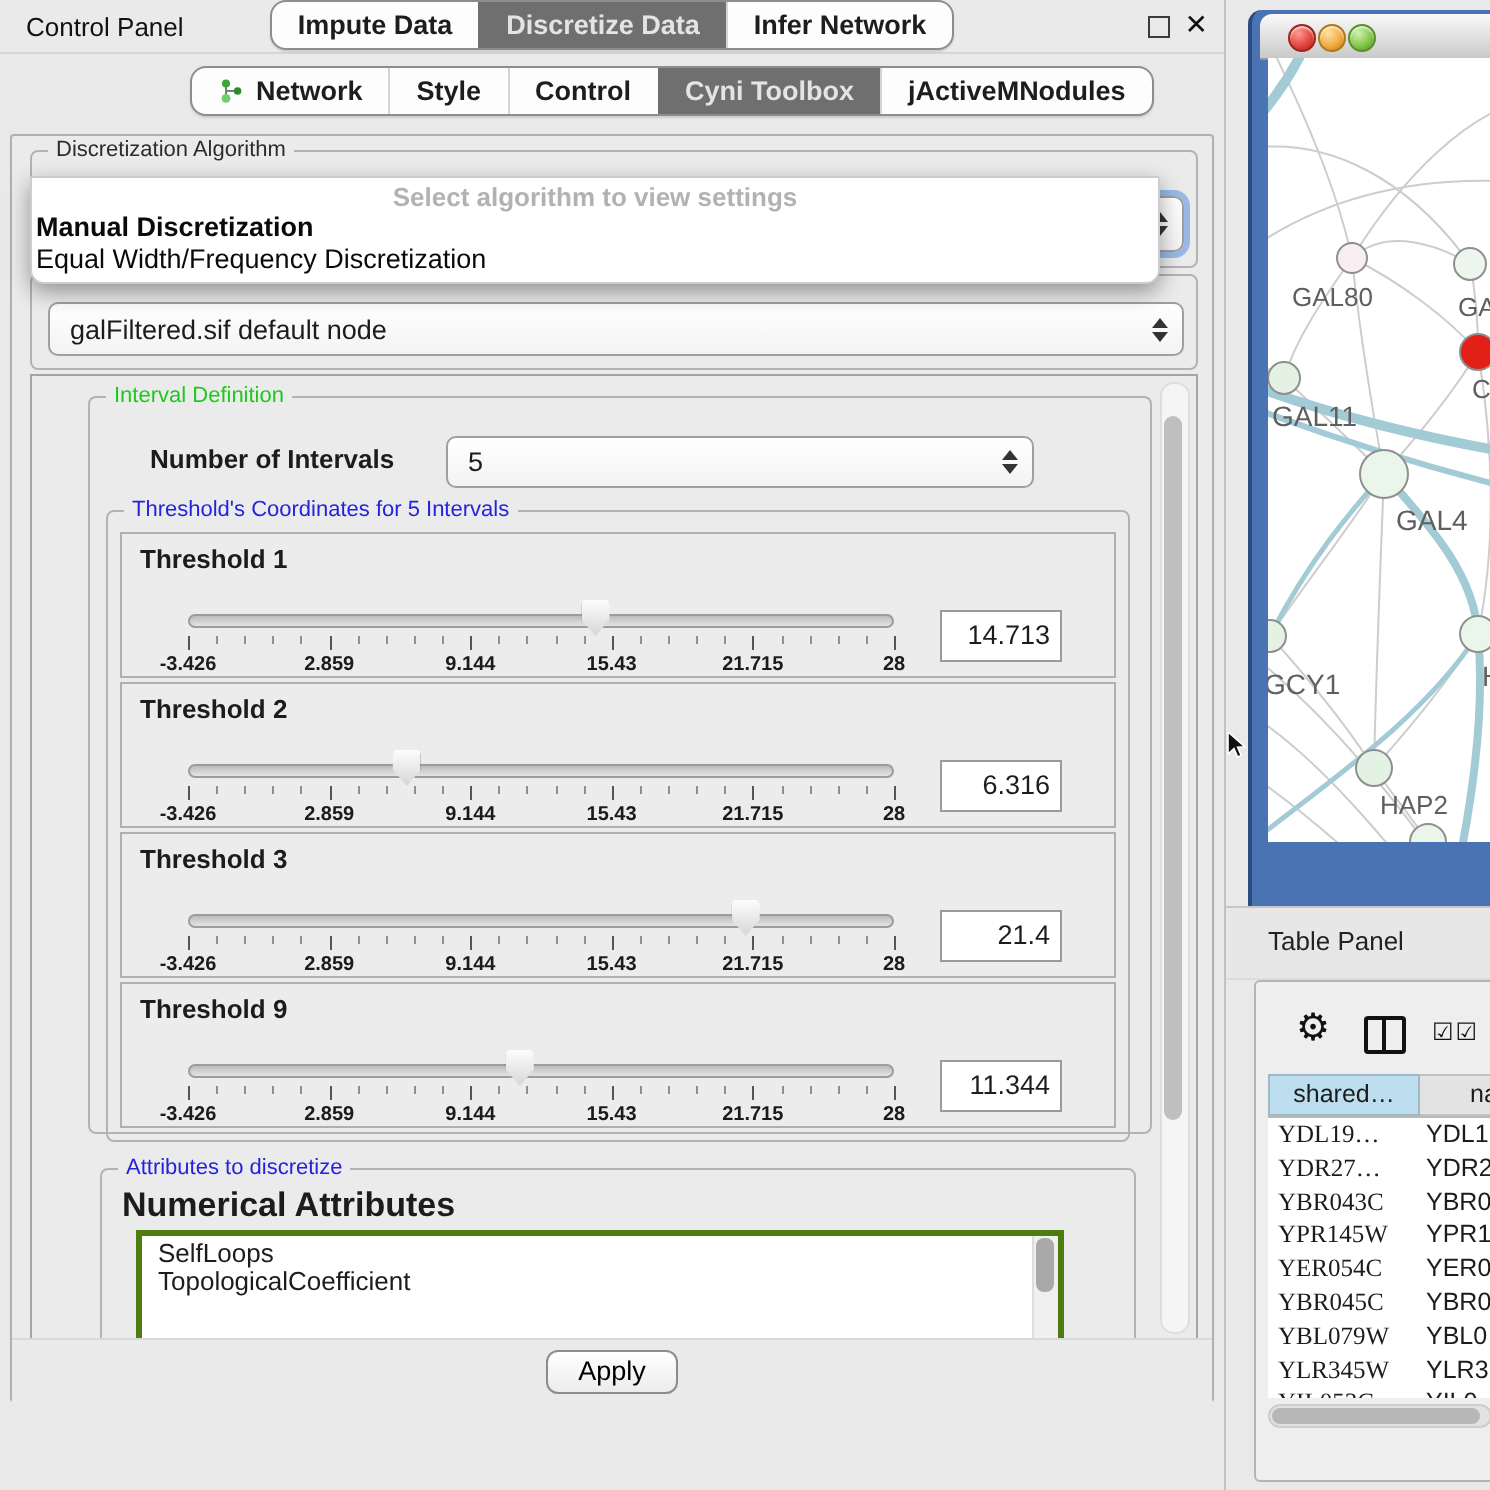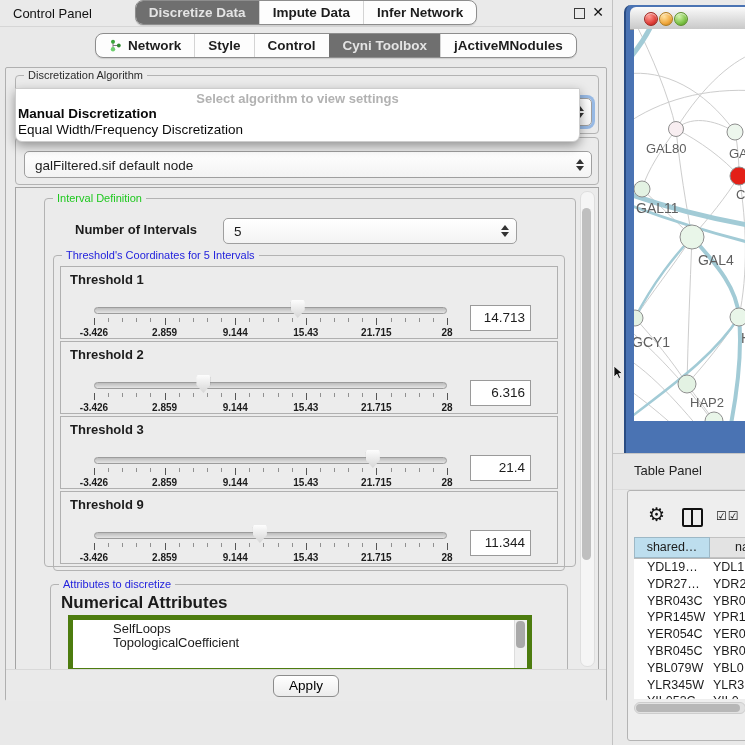--- a/index.html
+++ b/index.html
@@ -72,22 +72,22 @@
   .ticks{position:absolute;left:0;right:0;top:15px;height:8px;}
   .tick{position:absolute;width:1px;height:7px;background:#555;}
   .tick.minor{height:4px;background:#909090;}
   .tick-labels{position:absolute;left:0;right:0;top:24px;height:11px;font-size:10px;font-weight:700;color:#1b1b1b;}
   .tick-labels span{position:absolute;transform:translateX(-50%);white-space:nowrap;}
   .value-box{position:absolute;right:26px;top:38px;width:54px;height:24px;background:#fff;border:1px solid #9a9a9a;
              font-size:13.5px;text-align:right;line-height:24px;padding-right:5px;}
 
   .attr-group{left:34px;top:396px;width:516px;height:120px;}
   .num-label{position:absolute;left:10px;top:8px;font-size:17px;font-weight:700;}
-  .attr-list{position:absolute;left:17px;top:30px;width:464px;height:58px;background:#fff;border:5px solid #4d7c0f;
-             overflow:hidden;font-size:13px;padding-top:2px;box-sizing:border-box;padding-left:32px;}
+  .attr-list{position:absolute;left:17px;top:30px;width:464px;height:58px;background:#fff;border:3px solid #4d7c0f;
+             overflow:hidden;font-size:13px;padding-top:2px;box-sizing:border-box;}
   .attr-item{line-height:13.5px;padding-left:8px;white-space:nowrap;}
   .list-scroll{position:absolute;right:0;top:0;width:12px;height:100%;background:#f0f0f0;border-left:1px solid #ddd;}
   .list-scroll .thumbv2{position:absolute;left:1px;top:1px;width:9px;height:27px;background:#a9a9a9;border-radius:4px;}
 
   .apply-row{position:absolute;left:0;top:601px;width:100%;height:31px;background:#eaeaea;border-top:1px solid #d9d9d9;}
   .apply-btn{display:block;margin:5px auto 0 auto;width:66px;height:22px;border:1px solid #8c8c8c;border-radius:6px;
              background:linear-gradient(#ffffff,#ececec);font-size:13.5px;font-family:inherit;line-height:18px;}
 
   
   .net-window{position:absolute;left:624px;top:5px;width:121px;height:449px;background:#4a73b3;
@@ -110,21 +110,21 @@
   .gear{position:absolute;left:20px;top:14px;font-size:19px;color:#111;line-height:19px;}
   .split-icon{position:absolute;left:54px;top:17px;width:17px;height:15px;border:2px solid #111;border-radius:2px;}
   .split-icon .mid{position:absolute;left:7px;top:0;width:2px;height:100%;background:#111;}
   .checks{position:absolute;left:88px;top:18px;font-size:12px;letter-spacing:1px;color:#111;}
   .tf-table{position:absolute;left:6px;top:46px;width:112px;height:162px;background:#fff;overflow:hidden;font-size:12.5px;}
   .thead{display:flex;height:21px;border-bottom:1px solid #b9b9b9;}
   .th1{width:76px;background:#bddeee;border:1px solid #9db8c6;box-sizing:border-box;text-align:center;line-height:19px;}
   .th2{flex:1;background:#e3e3e3;border-top:1px solid #c2c2c2;border-bottom:1px solid #c2c2c2;position:relative;overflow:hidden;line-height:19px;}
   .th2 span{position:absolute;left:25px;top:0;}
   .trow{display:flex;height:16.8px;line-height:16.8px;}
-  .trow .c1{width:76px;padding-left:13px;box-sizing:border-box;white-space:nowrap;overflow:hidden;}
+  .trow .c1{width:76px;padding-left:5px;box-sizing:border-box;white-space:nowrap;overflow:hidden;font-family:Liberation Serif, serif;}
   .trow .c2{flex:1;padding-left:3px;white-space:nowrap;overflow:hidden;}
   .tf-hscroll{position:absolute;left:6px;top:211px;width:112px;height:12px;background:#e2e2e2;border:1px solid #cdcdcd;border-radius:6px;box-sizing:border-box;}
   .tf-hscroll .thumbh{position:absolute;left:1px;top:1px;width:104px;height:8px;background:#b7b7b7;border-radius:4px;}
 
   .cursor{position:absolute;left:613px;top:366px;z-index:99;}
 </style>
 </head>
 <body>
 
 <div class="cp">
@@ -403,25 +403,25 @@
       </div>
     </div>
 
     <div class="apply-row">
       <button class="apply-btn">Apply</button>
     </div>
   </div>
 
   <div class="bottom-tabs">
     <div class="tabbar">
+        <div class="tab">
+          <span>Impute Data</span>
+        </div>
         <div class="tab selected">
           <span>Discretize Data</span>
-        </div>
-        <div class="tab">
-          <span>Impute Data</span>
         </div>
         <div class="tab">
           <span>Infer Network</span>
         </div>
       </div>
   </div>
 </div>
 
 <div class="net-window">
   <div class="net-titlebar">

